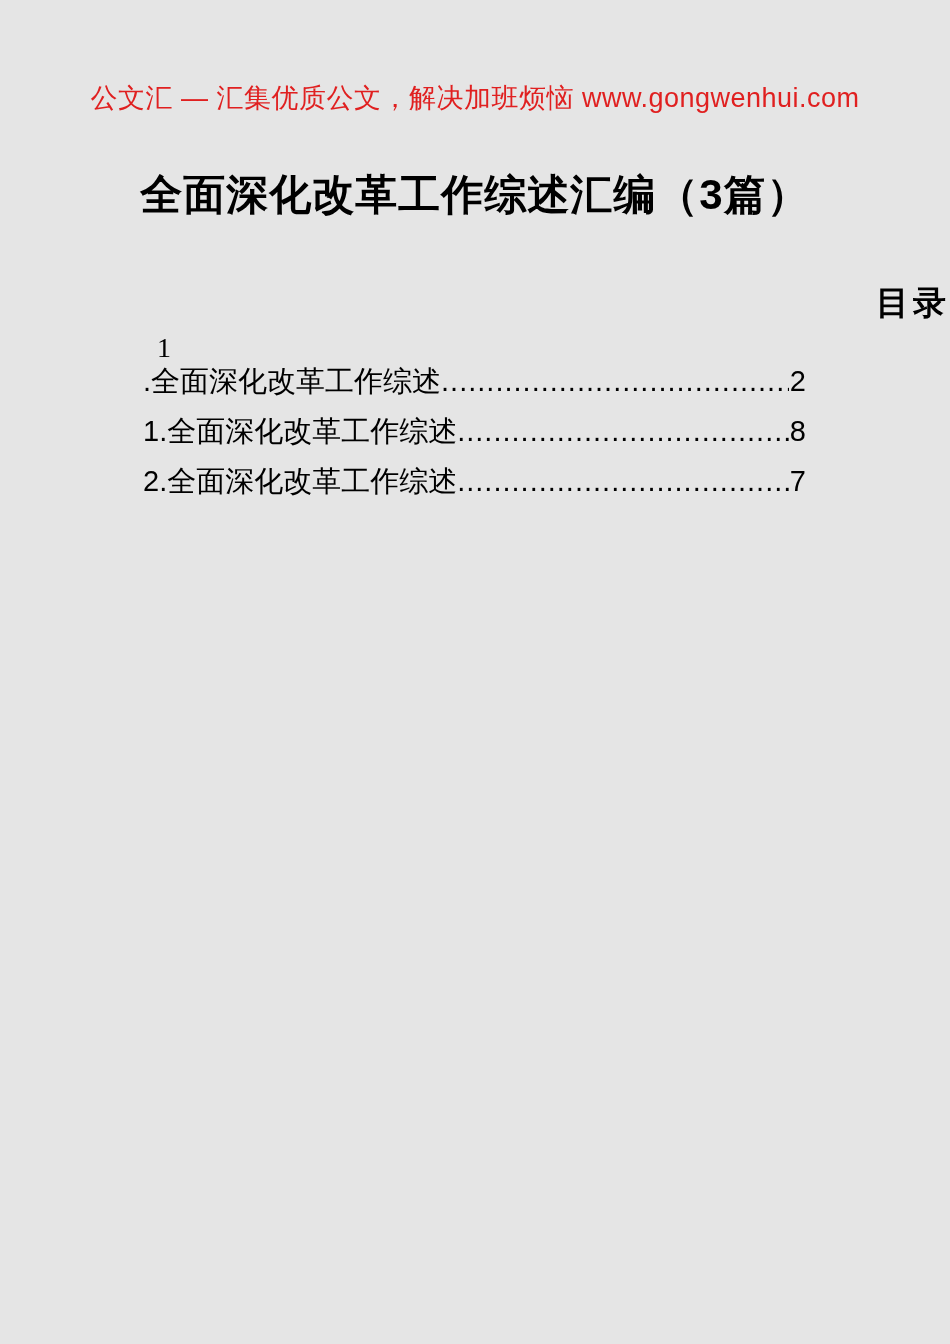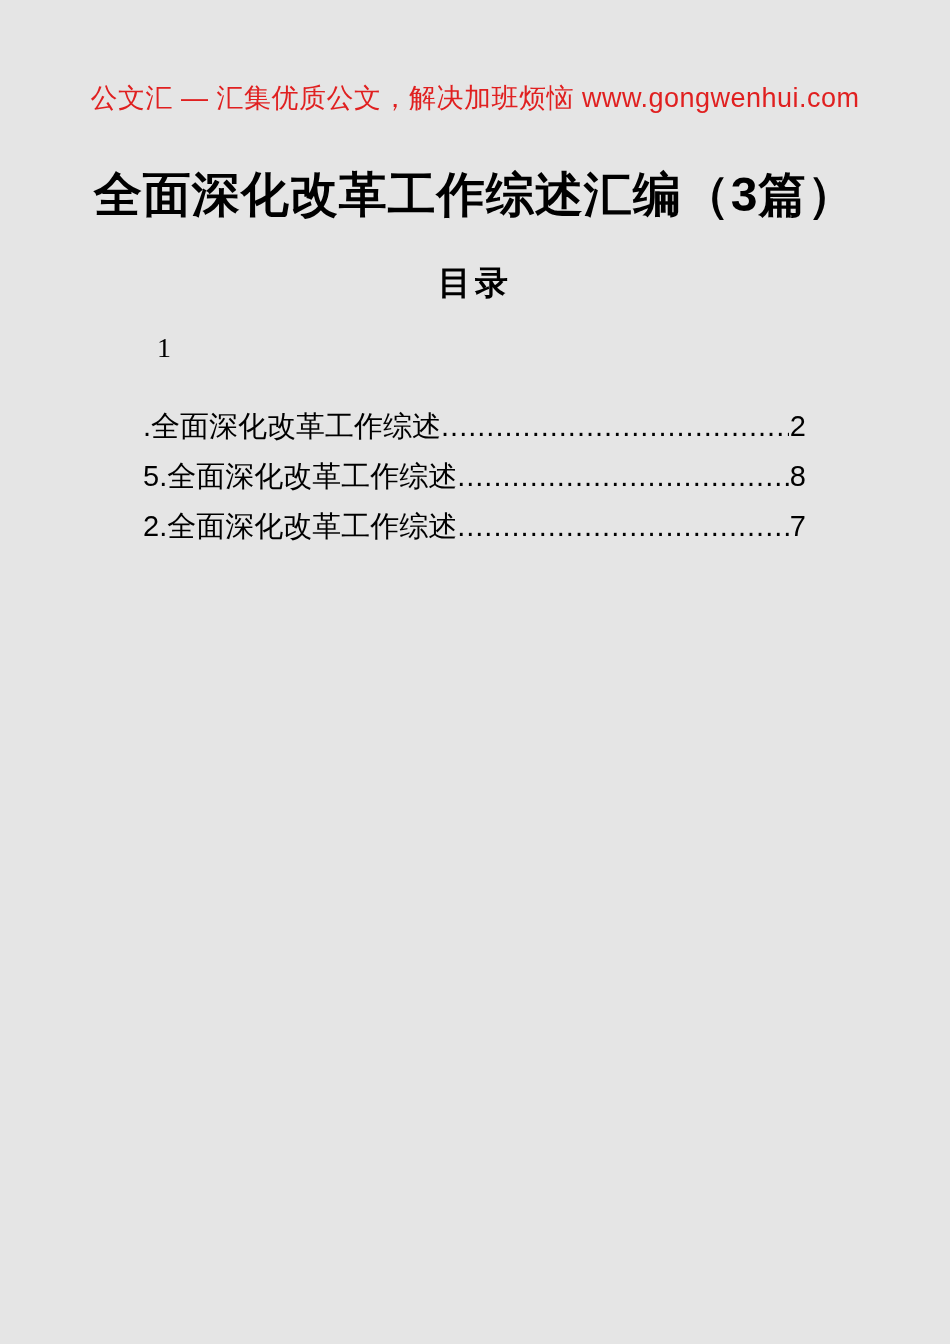--- a/index.html
+++ b/index.html
@@ -28,50 +28,50 @@
     letter-spacing: 0.5px;
     white-space: nowrap;
   }
   .doc-title {
     position: absolute;
     top: 170px;
     left: 0;
     width: 100%;
     margin: 0;
     text-align: center;
-    font-size: 48px;
+    font-size: 42px;
     line-height: 50px;
     font-weight: 700;
     letter-spacing: 1px;
     white-space: nowrap;
   }
   .toc-heading {
     position: absolute;
-    top: 264px;
+    top: 284px;
     left: 0;
     width: 100%;
     margin: 0;
-    text-align: center;
+    text-align: right;
     font-size: 33px;
     line-height: 38px;
     font-weight: 700;
     letter-spacing: 4px;
   }
   .toc-orphan-number {
     position: absolute;
     top: 332px;
     left: 157px;
     font-family: "Liberation Serif", "DejaVu Serif", serif;
     font-size: 28px;
     line-height: 32px;
     font-weight: 400;
   }
   .toc-list {
     position: absolute;
-    top: 401px;
+    top: 356px;
     left: 143px;
     width: 663px;
   }
   .toc-row {
     display: flex;
     align-items: baseline;
     height: 50px;
     font-size: 29px;
     line-height: 50px;
     color: #000000;
@@ -110,21 +110,21 @@
 
   <div class="toc-list">
 
     <a class="toc-row">
       <span class="toc-label">.全面深化改革工作综述</span>
       <span class="toc-leader">......................................................................................</span>
       <span class="toc-page">2</span>
     </a>
 
     <a class="toc-row">
-      <span class="toc-label">5.全面深化改革工作综述</span>
+      <span class="toc-label">1.全面深化改革工作综述</span>
       <span class="toc-leader">......................................................................................</span>
       <span class="toc-page">8</span>
     </a>
 
     <a class="toc-row">
       <span class="toc-label">2.全面深化改革工作综述</span>
       <span class="toc-leader">......................................................................................</span>
       <span class="toc-page">7</span>
     </a>
 

